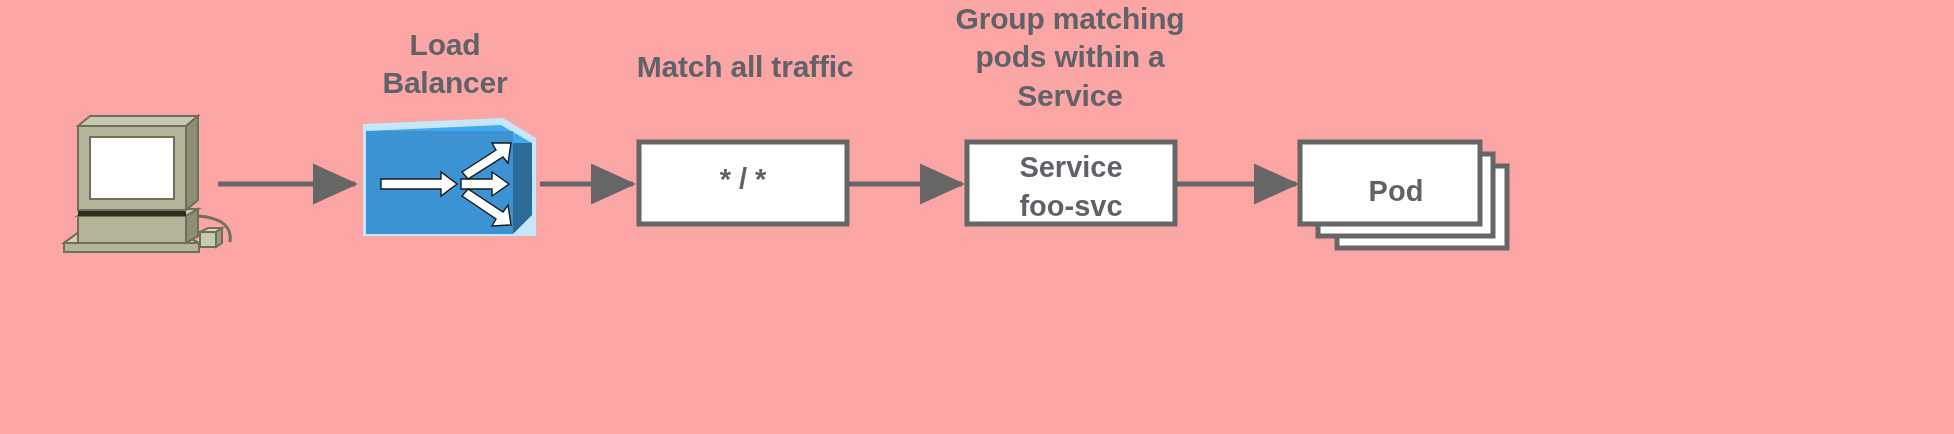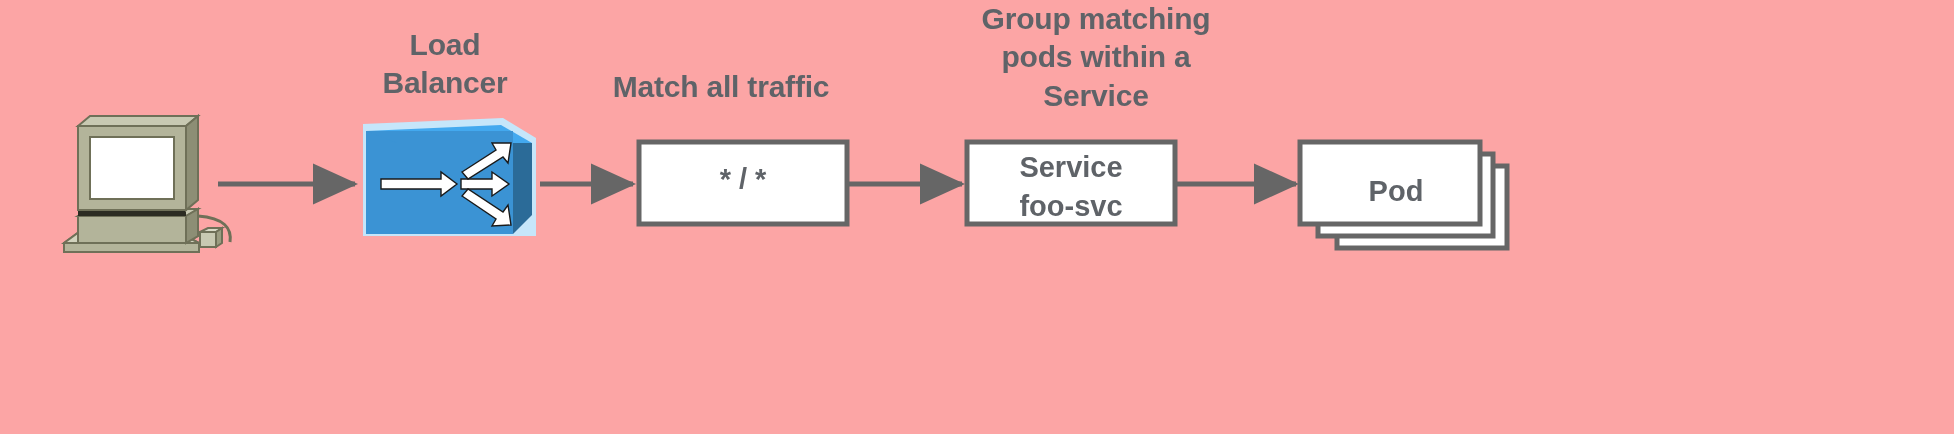--- a/index.html
+++ b/index.html
@@ -32,22 +32,22 @@
     position: absolute;
     text-align: center;
     color: #5f6368;
     font-weight: bold;
     font-size: 30px;
     line-height: 1.28;
     letter-spacing: -0.2px;
     white-space: pre-line;
   }
   .cap-lb    { left: 320px; top: 26px;  width: 250px; }
-  .cap-match { left: 576px; top: 48px;  width: 290px; margin-top: 20px; }
-  .cap-group { left: 956px; top: 0px;   width: 280px; }
+  .cap-match { left: 600px; top: 48px;  width: 290px; }
+  .cap-group { left: 930px; top: 0px;   width: 280px; }
   .box-label {
     position: absolute;
     text-align: center;
     color: #5f6368;
     font-weight: bold;
     font-size: 29px;
     line-height: 1.35;
     white-space: pre-line;
     pointer-events: none;
   }

